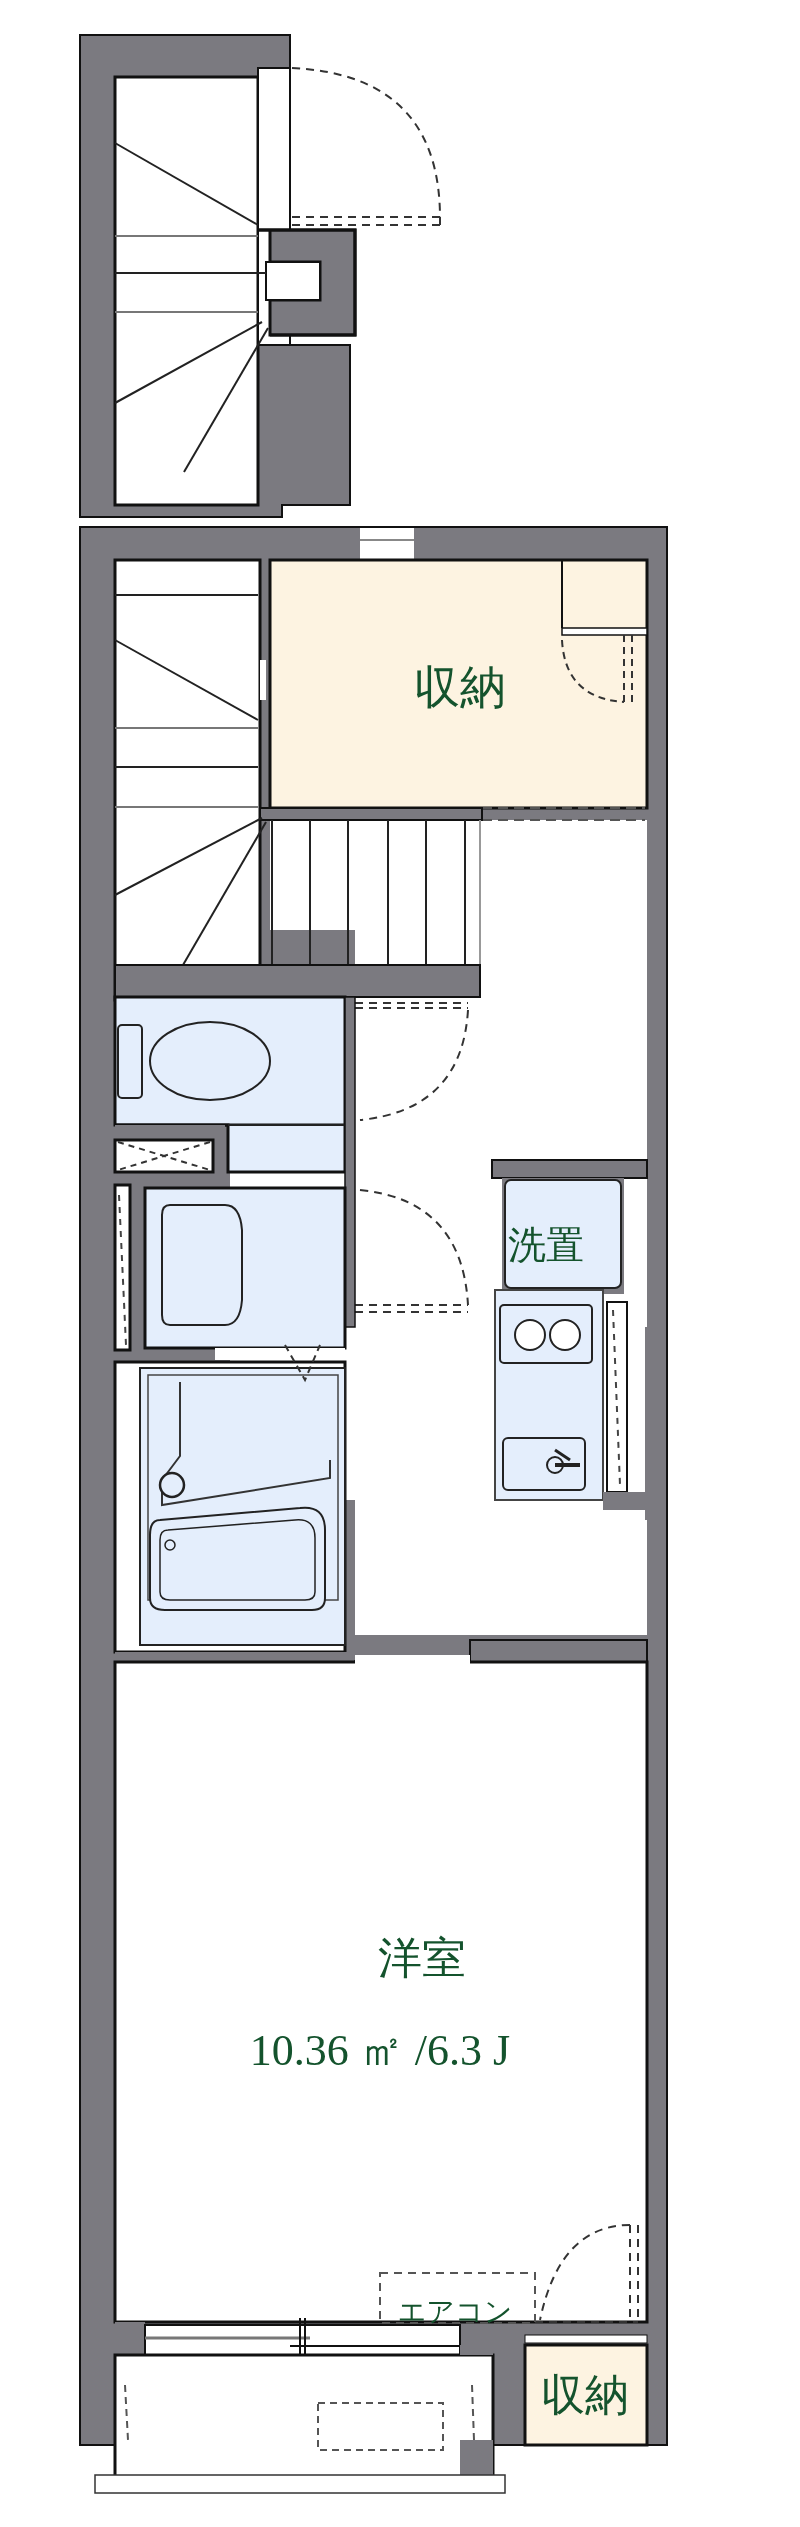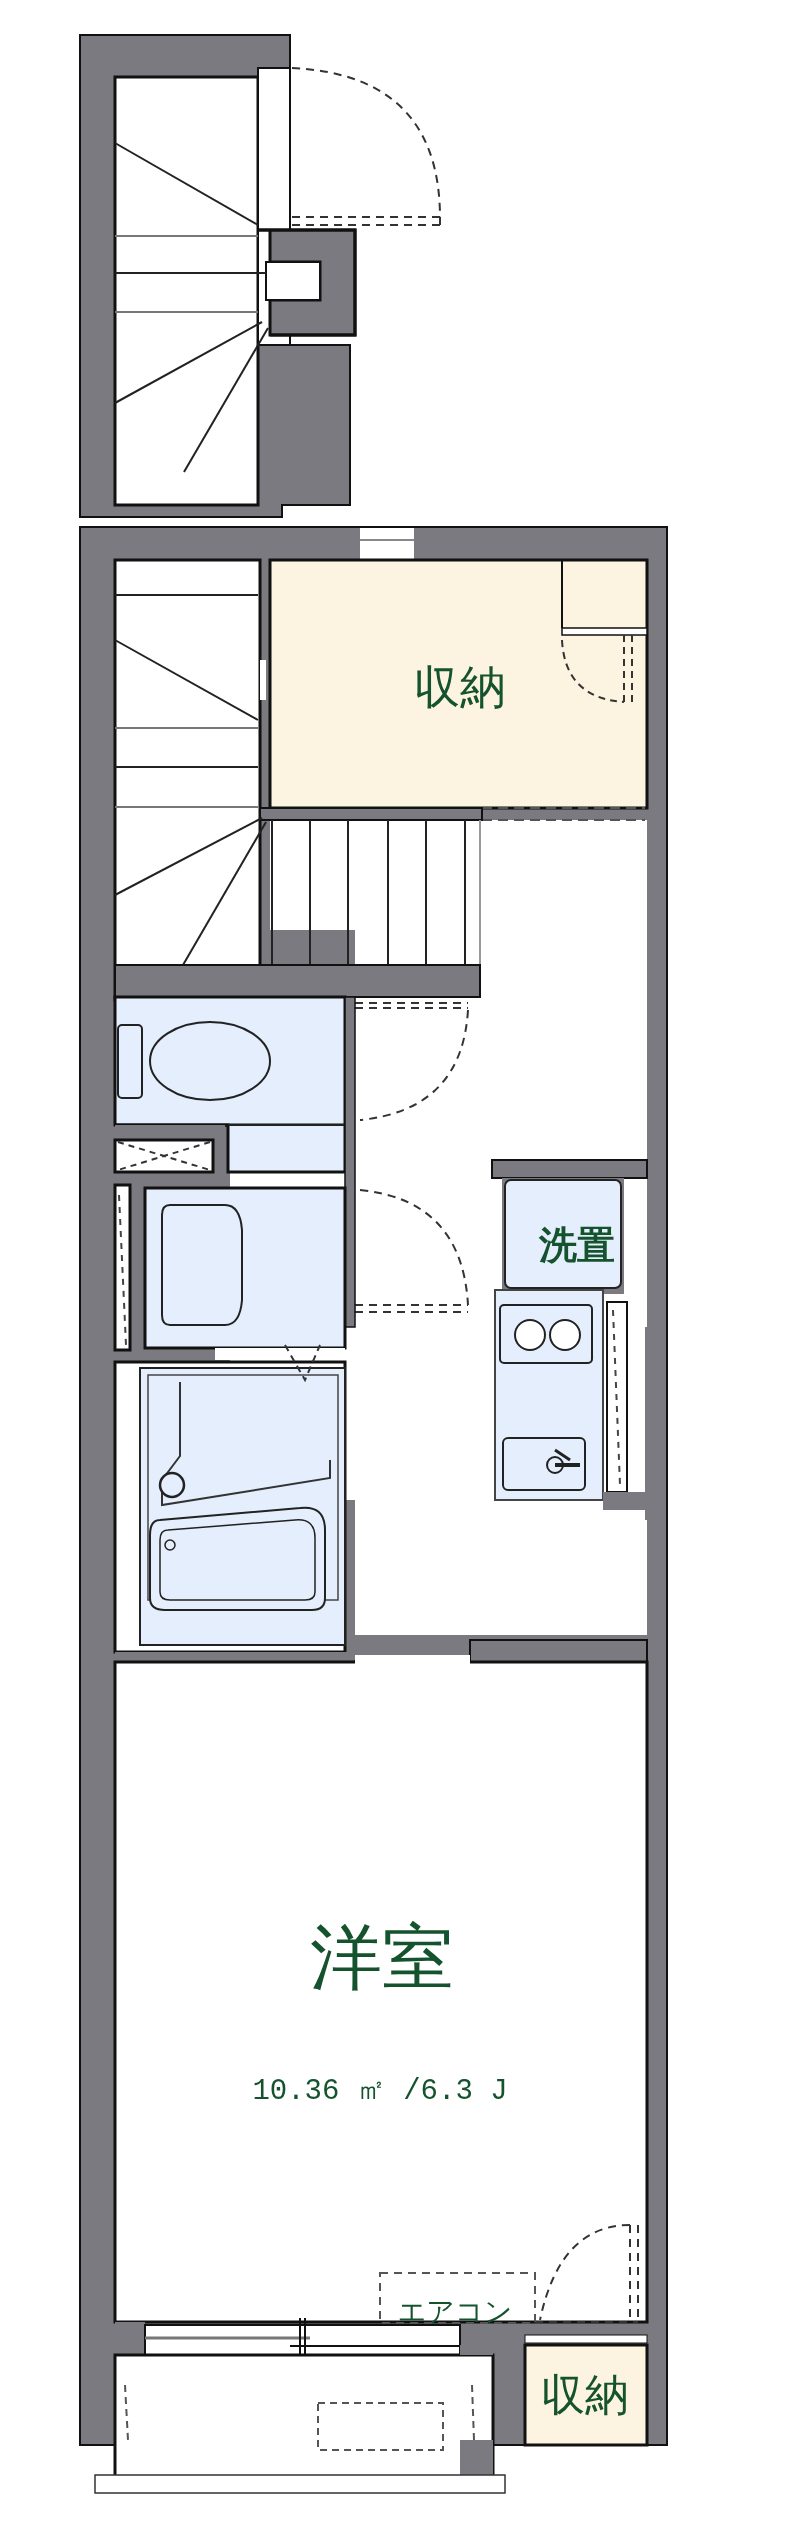--- a/index.html
+++ b/index.html
@@ -1,21 +1,21 @@
 <!DOCTYPE html>
 <html><head>
 <meta charset="utf-8">
 <style>
   html, body { margin: 0; padding: 0; background: #ffffff; }
   body { width: 800px; height: 2527px; position: relative; overflow: hidden; }
   #plan { position: absolute; left: 0; top: 0; width: 800px; height: 2527px; }
   .lbl { position: absolute; font-family: "DejaVu Sans", sans-serif; color: #14532d; white-space: nowrap; transform: translate(-50%, -50%); }
   .lbl-storage { font-size: 46px; }
-  .lbl-room { font-size: 72px; }
-  .lbl-area { font-size: 29px; font-family: Liberation Mono, monospace; margin-top: 40px; }
+  .lbl-room { font-size: 44px; margin-left: 40px; }
+  .lbl-area { font-size: 44px; font-family: Liberation Serif, serif; }
   .lbl-wash { font-size: 38px; }
   .lbl-ac { font-size: 28px; margin-top: 12px; }
   .lbl-storage-small { font-size: 44px; }
 </style>
 </head>
 <body>
 
 <svg id="plan" viewBox="0 0 800 2527" xmlns="http://www.w3.org/2000/svg">
 
   <g>
@@ -202,17 +202,17 @@
       <line x1="125" y1="2385" x2="128" y2="2440"></line>
       <line x1="472" y1="2385" x2="474" y2="2440"></line>
       <rect x="318" y="2403" width="125" height="47"></rect>
     </g>
     <rect x="525" y="2335" width="122" height="8" fill="#fff" stroke="#111" stroke-width="1"></rect>
     <rect x="525" y="2345" width="122" height="100" fill="#fdf3e1" stroke="#111" stroke-width="3"></rect>
   </g>
 </svg>
 
 <div class="lbl lbl-storage" style="left:460px; top:688px;">収納</div>
-<div class="lbl lbl-wash" style="left:577px; top:1245px;font-weight:bold;">洗置</div>
+<div class="lbl lbl-wash" style="left:546px; top:1245px;">洗置</div>
 <div class="lbl lbl-room" style="left:382px; top:1958px;">洋室</div>
 <div class="lbl lbl-area" style="left:380px; top:2050px;">10.36 ㎡ /6.3 J</div>
 <div class="lbl lbl-ac" style="left:455px; top:2300px;">エアコン</div>
 <div class="lbl lbl-storage-small" style="left:585px; top:2395px;">収納</div>
 
 </body></html>

